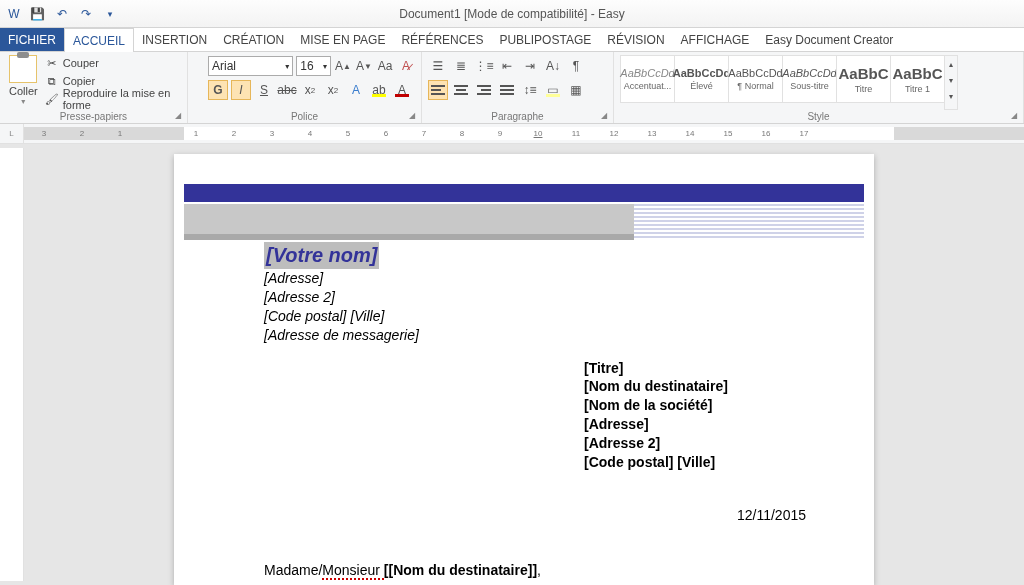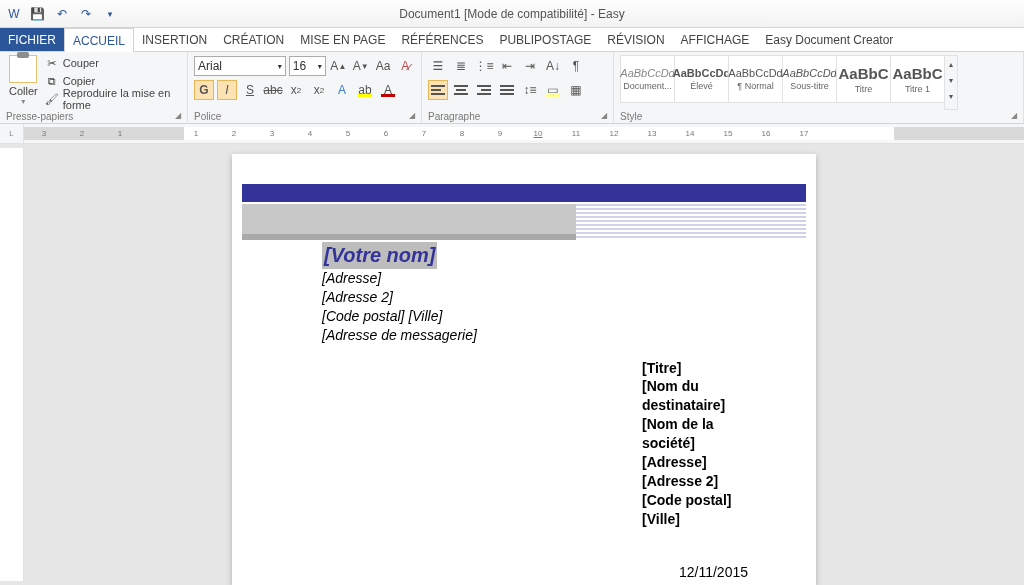--- a/index.html
+++ b/index.html
@@ -12,21 +12,21 @@
 
 .tabs { display: flex; align-items: stretch; height: 24px; background: #fff; border-bottom: 1px solid #d4d4d4; }
 .tabs .tab { padding: 0 8px; display: flex; align-items: center; font-size: 12px; color: #2b579a; cursor: pointer; text-transform: uppercase; }
 .tabs .tab.fichier { background: #2b579a; color: #fff; }
 .tabs .tab.active { background: #fff; border-top: 1px solid #d4d4d4; border-left: 1px solid #d4d4d4; border-right: 1px solid #d4d4d4; color: #2b579a; margin-bottom: -1px; }
 .tabs .tab.normal { color: #444; }
 
 .ribbon { display: flex; height: 72px; background: #f5f6f7; border-bottom: 1px solid #d4d4d4; }
 .group { border-right: 1px solid #e1e1e1; padding: 3px 6px 1px; display: flex; flex-direction: column; position: relative; }
 .group .body { flex: 1; display: flex; gap: 4px; }
-.group .label { text-align: left; font-size: 10px; color: #777; padding-top: 1px; }
+.group .label { text-align: center; font-size: 10px; color: #777; padding-top: 1px; }
 .group .launcher { position: absolute; right: 2px; bottom: 2px; width: 10px; height: 10px; font-size: 8px; color: #888; }
 
 .paste-big { width: 40px; display: flex; flex-direction: column; align-items: center; justify-content: flex-start; cursor: pointer; }
 .paste-big .icon { width: 28px; height: 28px; background: #fff; border: 1px solid #e6c36b; position: relative; }
 .paste-big .icon::before { content:""; position:absolute; top:-4px; left:7px; width:12px; height:6px; background:#8d8d8d; border-radius:2px; }
 .paste-big .txt { font-size: 11px; color: #444; margin-top: 2px; }
 .cb-actions { display: flex; flex-direction: column; gap: 2px; }
 .cb-actions .act { display: flex; align-items: center; gap: 4px; font-size: 11px; color: #444; cursor: pointer; height: 16px; }
 .ico16 { width: 14px; height: 14px; display: inline-flex; align-items: center; justify-content: center; font-size: 11px; }
 
@@ -49,21 +49,21 @@
 
 .ruler-area { height: 20px; background: #f5f6f7; border-bottom: 1px solid #e1e1e1; position: relative; display: flex; }
 .vruler-corner { width: 24px; border-right: 1px solid #e1e1e1; font-size:8px; color:#888; display:flex; align-items:center; justify-content:center;}
 .hruler { flex: 1; position: relative; background: #fff; margin: 3px 0; }
 .hruler .dark { position: absolute; top: 0; bottom: 0; background: #d9d9d9; }
 .tick { position: absolute; top: 2px; font-size: 8px; color: #777; transform: translateX(-50%); }
 
 .workspace { position: absolute; top: 144px; bottom: 0; left: 0; right: 0; background: #e6e6e6; display: flex; }
 .vruler { width: 24px; background: #fff; border-right: 1px solid #e1e1e1; margin: 4px 0; }
 .page-wrap { flex: 1; display: flex; justify-content: center; padding-top: 10px; overflow: hidden; }
-.page { width: 584px; background: #fff; box-shadow: 0 2px 6px rgba(0,0,0,0.25); padding: 30px 0 0; position: relative; }
+.page { width: 700px; background: #fff; box-shadow: 0 2px 6px rgba(0,0,0,0.25); padding: 30px 0 0; position: relative; }
 .page .bar { height: 18px; background: #333399; margin: 0 10px 2px; }
 .page .hdr-img { height: 36px; margin: 0 10px; display:flex; }
 .hdr-img .left{flex:1;background:#c8c8c8;border-bottom:6px solid #a9a9a9;}
 .hdr-img .right{width:230px;background:repeating-linear-gradient(#cfd2e8,#cfd2e8 2px,#fff 2px,#fff 4px);}
 .content { padding: 2px 60px 0 90px; font-family: Arial; font-size: 14px; color: #000; line-height: 1.35; }
 .name-field { font-size: 20px; font-weight: bold; font-style: italic; color: #333399; background: #bdbdbd; display: inline-block; padding:0 2px; }
 .sender div { font-style: italic; }
 .recip { margin-left: 320px; margin-top: 14px; font-weight: bold; }
 .date { text-align: right; margin-top: 34px; padding-right:8px;}
 .body-txt { margin-top: 36px; }
@@ -119,21 +119,21 @@
             <span class="ico16">🖌</span>
             <span>Reproduire la mise en forme</span>
           </div>
       </div>
     </div>
     <div class="label">Presse-papiers</div>
     <div class="launcher">◢</div>
   </div>
 
   <div class="group font-group" style="width:234px;">
-    <div class="body" style="flex-direction:column;gap:2px;">
+    <div class="body" style="flex-direction:column;gap:2px;margin-left:14px;">
       <div class="row">
         <div class="combo font">
             <span>Arial</span>
             <span style="margin-left:auto;font-size:8px;">▾</span>
           </div>
         <div class="combo size">
             <span>16</span>
             <span style="margin-left:auto;font-size:8px;">▾</span>
           </div>
         <div class="sqbtn">A<sup>▲</sup></div>
@@ -211,21 +211,21 @@
       </div>
     </div>
     <div class="label">Paragraphe</div>
     <div class="launcher">◢</div>
   </div>
 
   <div class="group styles-group" style="flex:1;">
     <div class="body">
       <div class="style-card">
           <div class="prev" style="font-style:italic;color:#888;">AaBbCcDd</div>
-          <div class="name">Document...</div>
+          <div class="name">Accentuat...</div>
         </div>
       <div class="style-card">
           <div class="prev" style="font-weight:bold;">AaBbCcDd</div>
           <div class="name">Élevé</div>
         </div>
       <div class="style-card">
           <div class="prev">AaBbCcDd</div>
           <div class="name">¶ Normal</div>
         </div>
       <div class="style-card">

